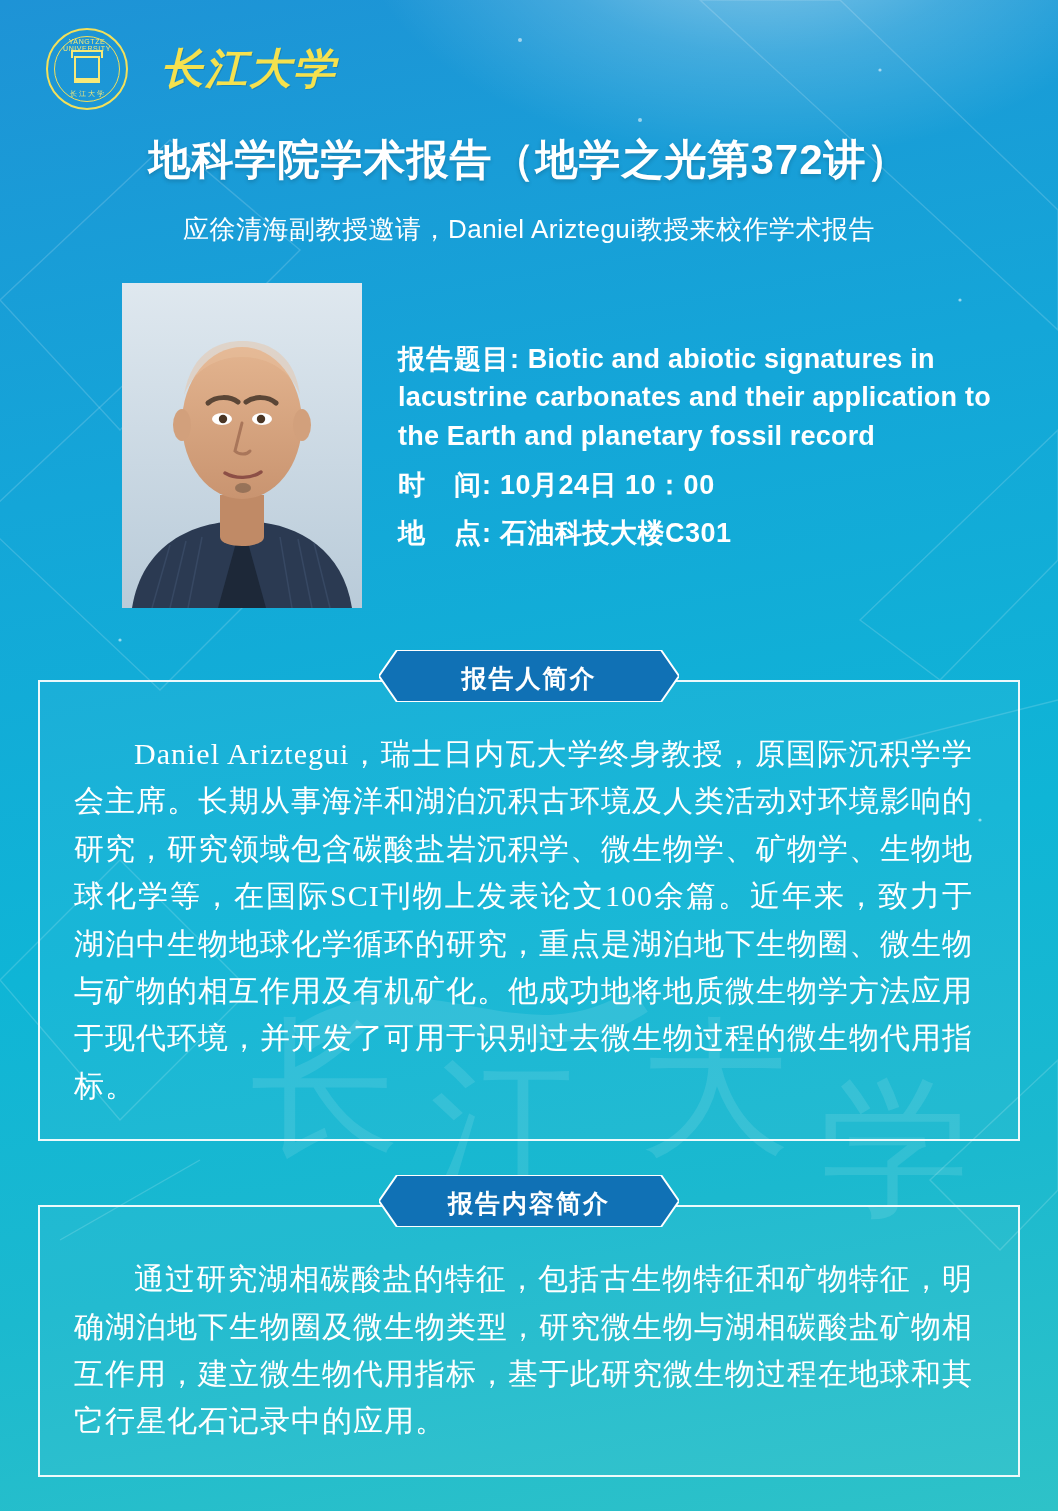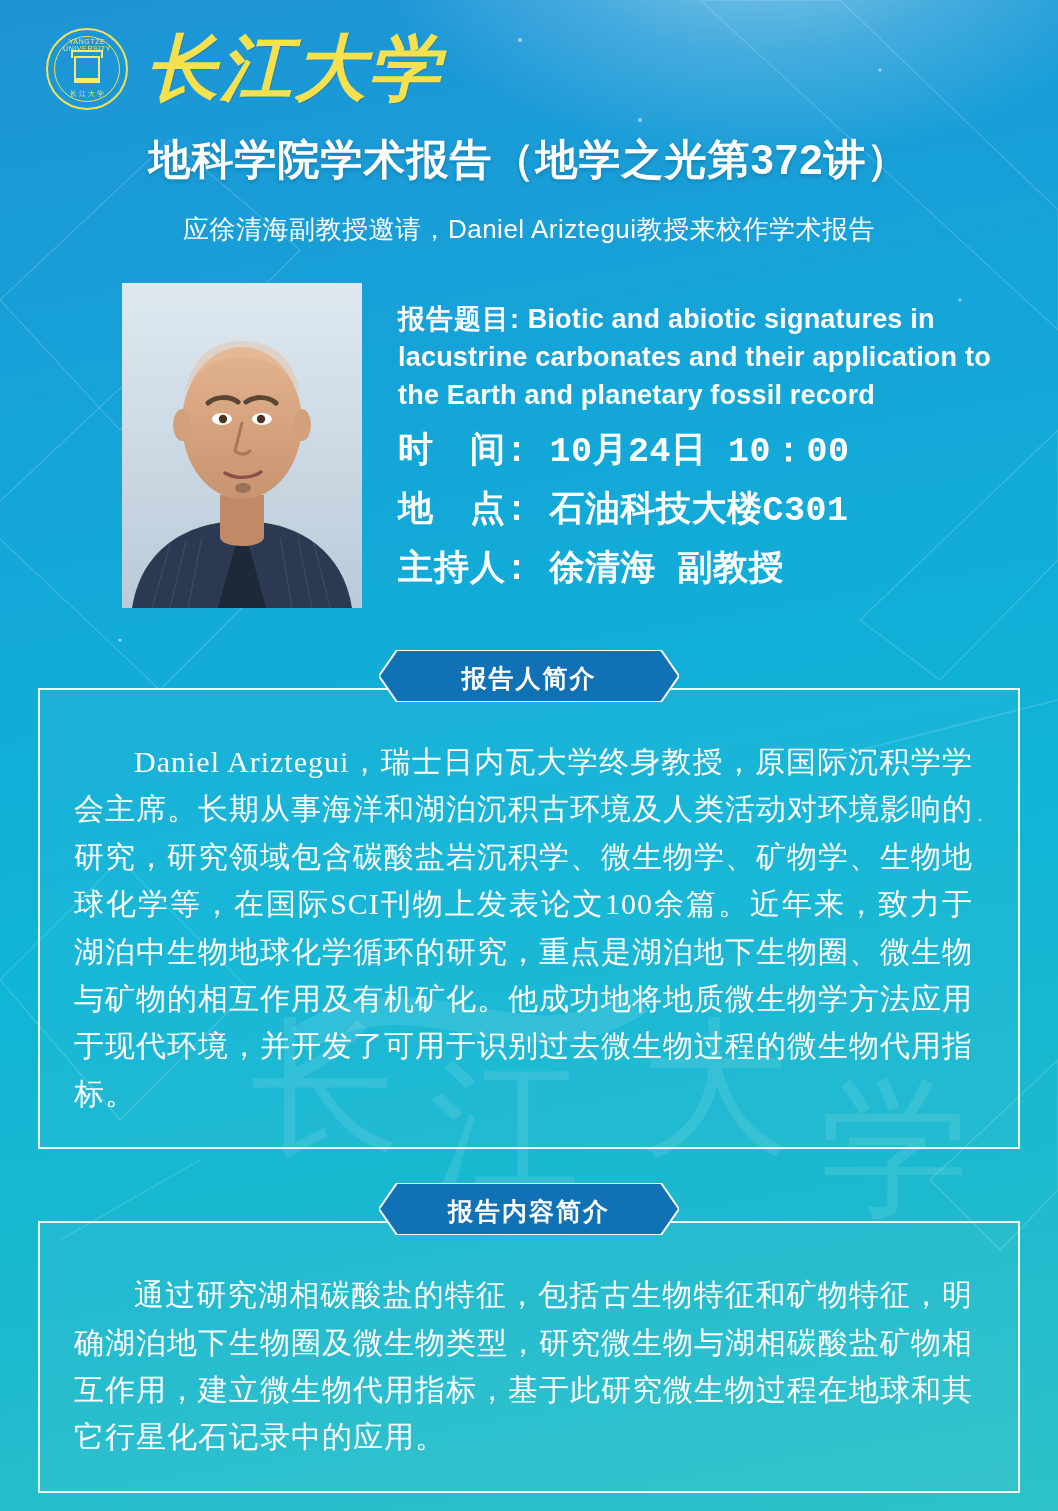--- a/index.html
+++ b/index.html
@@ -92,24 +92,24 @@
     letter-spacing: 0.6px;
   }
   .seal-bottom-text {
     position: absolute;
     bottom: 9px; left: 0; right: 0;
     text-align: center;
     font-size: 7px;
     color: #f6e978;
   }
   .logo-text {
-    margin-left: 18px;
+    margin-left: 33px;
     color: #f5e14e;
     font-family: "Liberation Serif", serif;
-    font-size: 72px;
+    font-size: 42px;
     font-weight: bold;
     font-style: italic;
     letter-spacing: 2px;
     text-shadow: 1px 1px 0 rgba(0,0,0,0.12);
     line-height: 1;
   }
   .title-main {
     text-align: center;
     color: #ffffff;
     font-size: 42px;
@@ -149,40 +149,39 @@
     margin-left: 36px;
     color: #ffffff;
   }
   .info-topic {
     font-size: 27px;
     font-weight: bold;
     line-height: 1.42;
     letter-spacing: 0.2px;
   }
   .info-row {
-    font-size: 35px;
+    font-size: 27px;
     font-weight: bold;
     margin-top: 12px;
     letter-spacing: 0.5px;
-    font-family: Liberation Mono, monospace;
   }
   .lbl { letter-spacing: 1px; }
 
   
   .section {
     position: relative;
     margin: 0 38px;
   }
   .sec-first { margin-top: 42px; }
   .sec-second { margin-top: 34px; }
 
   .ribbon {
     position: relative;
     width: 300px;
-    margin: 8px auto;
+    margin: 0 auto;
     height: 56px;
     z-index: 3;
   }
   .ribbon-shape {
     position: absolute;
     inset: 0;
   }
   .ribbon-label {
     position: absolute;
     inset: 0;
@@ -323,24 +322,20 @@
         <span>Biotic and abiotic signatures in lacustrine carbonates and their application to the Earth and planetary fossil record</span>
       </div>
       <div class="info-row">
         <span class="lbl">时　间:</span>
         <span>10月24日 10：00</span>
       </div>
       <div class="info-row">
         <span class="lbl">地　点:</span>
         <span>石油科技大楼C301</span>
       </div>
-      <div class="info-row">
-        <span class="lbl">主持人:</span>
-        <span>徐清海 副教授</span>
-      </div>
     </div>
   </div>
 
   <div class="section sec-first">
     <div class="ribbon">
       <svg class="ribbon-shape" viewBox="0 0 300 52" preserveAspectRatio="none" aria-hidden="true">
         <polygon points="18,0 282,0 300,26 282,52 18,52 0,26" fill="#1071b5" stroke="#ffffff" stroke-width="2"></polygon>
       </svg>
       <div class="ribbon-label">报告人简介</div>
     </div>

